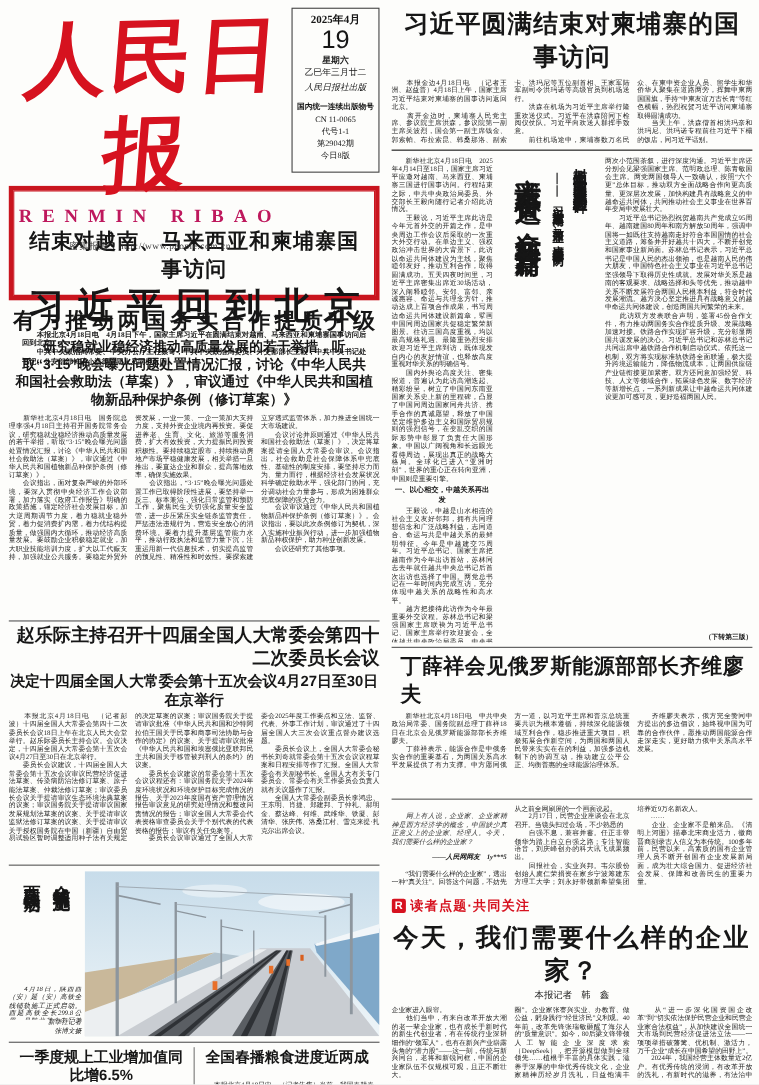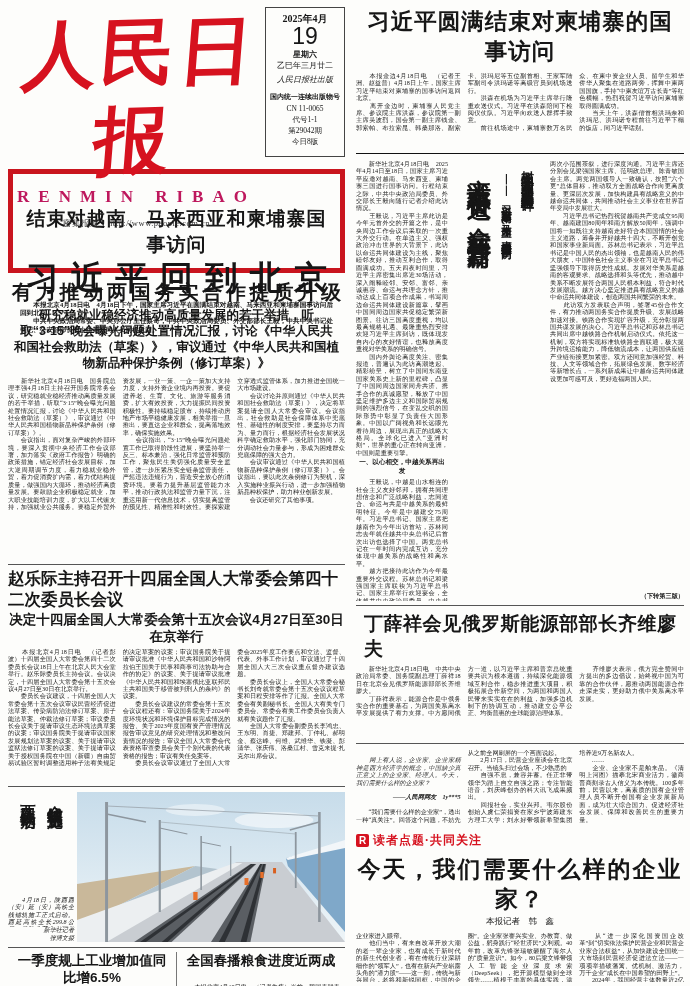--- a/index.html
+++ b/index.html
@@ -29,38 +29,38 @@
   .rb-kicker{font-size:19px;font-weight:bold;text-align:center;letter-spacing:1px;margin-top:28px;}
   .rb-title{font-size:33px;font-weight:bold;text-align:justify;text-align-last:justify;line-height:40px;padding:0 6px;}
   .rb-body{font-size:6.6px;line-height:8.2px;font-weight:bold;white-space:pre-line;text-align:justify;margin-top:3px;overflow:hidden;}
   
   .a-title-lg{font-size:20px;font-weight:bold;text-align:justify;text-align-last:justify;padding:0 4px;line-height:25px;}
   .a-sub{font-size:12.5px;font-weight:bold;text-align:center;line-height:16px;padding:2px 6px 4px;}
   .rule-t{border-top:1px solid #555;}
   .liqiang{margin-top:7px;}
   .liqiang .body-text{height:182px;margin-top:2px;}
   .zhao{margin-top:5px;padding-top:3px;}
-  .zhao-title{font-size:16.5px;font-weight:bold;text-align:left;letter-spacing:0;line-height:21px;}
+  .zhao-title{font-size:16.5px;font-weight:bold;text-align:right;letter-spacing:0;line-height:21px;}
   .zhao-sub{font-size:13.5px;font-weight:bold;text-align:center;line-height:17px;padding:1px 0 3px;}
   .zhao .body-text{height:132px;}
   
   .photo-blk{margin-top:6px;padding-top:5px;height:156px;display:flex;box-sizing:border-box;}
   .ph-left{width:66px;display:flex;flex-direction:column;}
   .ph-titles{display:flex;justify-content:center;gap:6px;height:102px;}
   .ph-vt{writing-mode:vertical-rl;font-size:15.5px;font-weight:bold;letter-spacing:2px;}
   .ph-cap{font-size:6.1px;line-height:7.3px;font-style:italic;white-space:pre-line;text-align:justify;flex:1;overflow:hidden;margin-top:3px;}
   .ph-credit{font-size:6.1px;font-style:italic;text-align:right;line-height:7.3px;white-space:pre-line;}
   .ph-img{flex:1;margin-left:3px;}
   
   .bottom2{margin-top:5px;padding-top:4px;display:flex;flex:1;}
   .b2{flex:1;padding:0 5px;overflow:hidden;}
   .b2+.b2{border-left:1px solid #777;}
   .b2-title{font-size:13.5px;font-weight:bold;text-align:center;line-height:17px;margin-bottom:14px;}
   
-  .a1{padding-bottom:17px;border-bottom:1.5px solid #111;}
+  .a1{padding-bottom:0;border-bottom:1.5px solid #111;}
   .a1-title{font-size:22.5px;font-weight:bold;text-align:center;letter-spacing:1px;line-height:30px;margin:2px 0 5px;}
   .a1 .body-text{height:64px;}
   .wy{display:flex;height:452px;border-bottom:1px solid #555;padding:6px 0 4px;box-sizing:border-box;}
   .wy-colA{width:92px;overflow:hidden;}
   .wy-subhead{font-weight:bold;text-align:center;font-size:6.6px;padding:2px 0;}
   .wy-titles{width:98px;display:flex;justify-content:center;gap:4px;padding:0 2px;}
   .wy-big{writing-mode:vertical-rl;font-size:24px;font-weight:bold;letter-spacing:3px;line-height:34px;}
   .wy-dash{writing-mode:vertical-rl;font-size:10.5px;font-weight:bold;padding-top:14px;letter-spacing:1px;}
   .wy-kick{writing-mode:vertical-rl;font-size:13px;font-weight:bold;letter-spacing:1.5px;}
   .wy-colB{flex:1;display:flex;flex-direction:column;overflow:hidden;}

